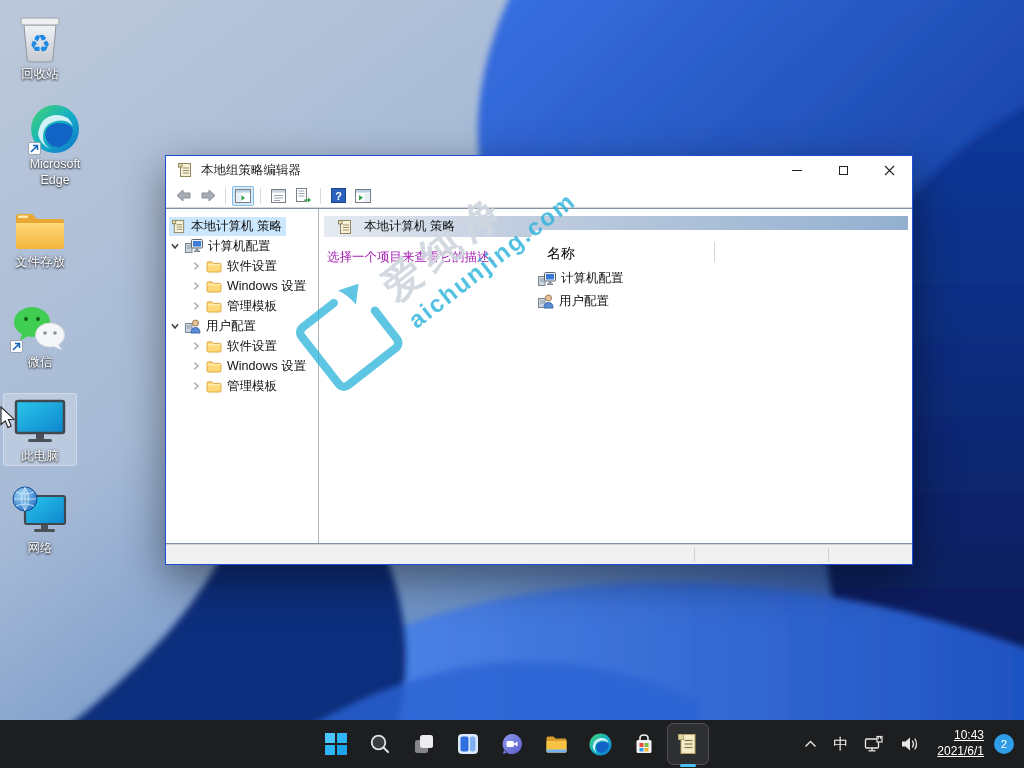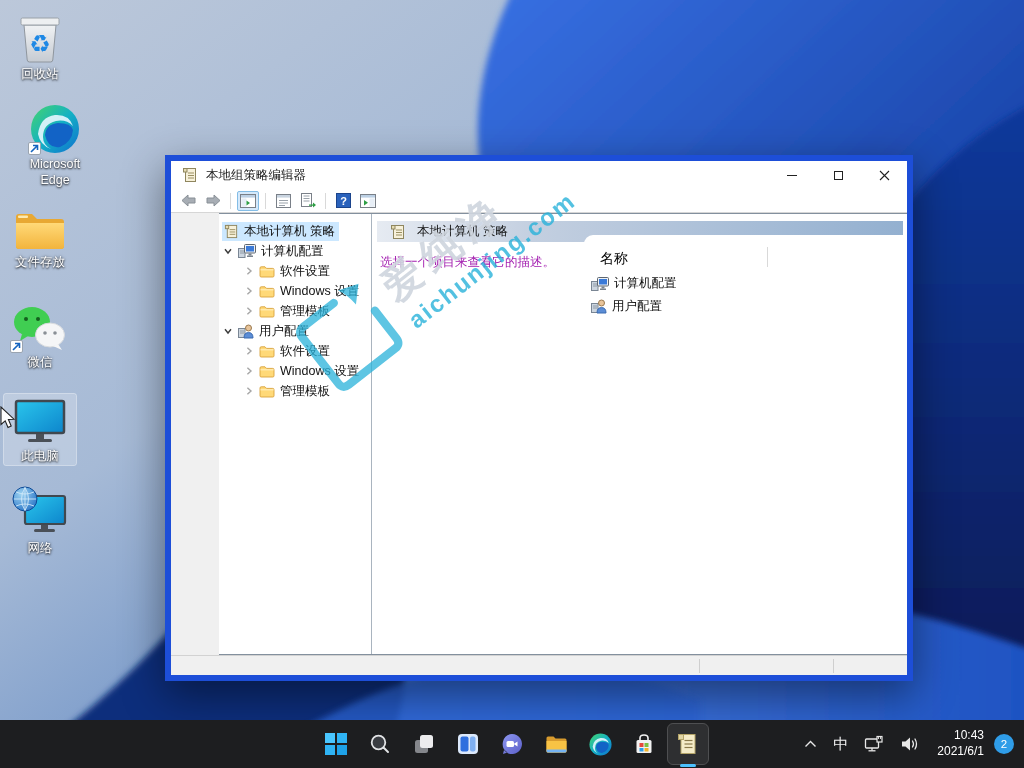--- a/index.html
+++ b/index.html
@@ -13,39 +13,39 @@
   .dicon { position:absolute; width:72px; display:flex; flex-direction:column; align-items:center; gap:3px; z-index:5; cursor:default; }
   .dicon .ic { height:52px; display:flex; align-items:flex-end; justify-content:center; position:relative; }
   .dicon .lbl { color:#fff; font-size:12.5px; text-align:center; line-height:1.25; text-shadow:0 1px 2px rgba(0,0,0,.85), 0 0 3px rgba(0,0,0,.5); }
   .dicon.selected { background:rgba(255,255,255,.22); outline:1px solid rgba(255,255,255,.45); border-radius:2px; }
   .shortcut-arrow { position:absolute; left:-2px; bottom:-1px; width:13px; height:13px; background:#fff; border:1px solid #9aa4b0; border-radius:2px; display:flex; align-items:center; justify-content:center; }
 
   
   .cursor { position:absolute; left:0px; top:406px; z-index:200; }
 
   
-  .window { position:absolute; left:165px; top:155px; width:748px; height:526px; background:#f0f0f0;
-            border:6px solid #1d4ed8; box-shadow:0 14px 40px rgba(0,0,0,.45); z-index:10; display:flex; flex-direction:column; }
+  .window { position:absolute; left:165px; top:155px; width:748px; height:410px; background:#f0f0f0;
+            border:1px solid #1d4ed8; box-shadow:0 14px 40px rgba(0,0,0,.45); z-index:10; display:flex; flex-direction:column; }
   .titlebar { height:28px; background:#fff; display:flex; align-items:center; padding-left:11px; flex:0 0 auto; }
   .titlebar .t-icon { margin-right:8px; display:flex; }
   .titlebar .t-text { font-size:12.5px; color:#1a1a1a; }
   .t-controls { margin-left:auto; display:flex; height:100%; }
   .t-btn { width:46px; height:100%; display:flex; align-items:center; justify-content:center; }
   .glyph-min { width:10px; height:1px; background:#222; }
   .glyph-max { width:9px; height:9px; border:1px solid #222; }
 
   .menubar { height:25px; background:#fff; display:flex; align-items:center; padding-left:2px; font-size:12.5px; color:#1a1a1a; flex:0 0 auto; }
   .menubar .mitem { padding:3px 10px; }
 
   .toolbar { height:24px; background:#fff; border-bottom:1px solid #d6d6d6; display:flex; align-items:center; padding-left:6px; gap:3px; flex:0 0 auto; }
   .tb-btn { width:22px; height:20px; display:flex; align-items:center; justify-content:center; border-radius:2px; }
   .tb-btn.toggled { background:#d5e9fb; border:1px solid #84bde6; }
   .tb-sep { width:1px; height:16px; background:#d9d9d9; margin:0 3px; }
 
-  .main { flex:1 1 auto; display:flex; border:1px solid #83909e; border-left:none; border-right:none; background:#fff; min-height:0;margin-left:48px; }
+  .main { flex:1 1 auto; display:flex; border:1px solid #83909e; border-left:none; border-right:none; background:#fff; min-height:0; }
   .tree { width:153px; background:#fff; border-right:1px solid #a9b4bf; padding-top:7px; overflow:hidden; flex:0 0 auto; }
   .trow { height:20px; display:flex; align-items:center; font-size:12.5px; color:#111; }
   .exp { width:16px; display:flex; align-items:center; justify-content:center; flex:0 0 auto; }
   .hl { display:flex; align-items:center; gap:5px; padding:1px 4px 1px 2px; white-space:nowrap; }
   .hl.selected { background:#cce8ff; }
 
   .rightpane { flex:1 1 auto; position:relative; background:#fff; min-width:0; }
   .band { position:absolute; left:5px; right:4px; top:7px; height:21px; z-index:1;
           background:linear-gradient(90deg,#e6ebf2 0%,#c3cfe0 30%,#93b0d0 100%);
           display:flex; align-items:center; gap:11px; padding-left:13px; font-size:12.5px; color:#111; }
@@ -73,21 +73,21 @@
 
   
   .taskbar { position:absolute; left:0; bottom:0; width:1024px; height:48px; background:#1d1e20; z-index:90; display:flex; align-items:center; }
   .tb-center { position:absolute; left:50%; transform:translateX(-50%); display:flex; align-items:center; gap:4px; height:100%; }
   .tbtn { width:40px; height:40px; border:none; background:transparent; border-radius:5px; display:flex; align-items:center; justify-content:center; position:relative; }
   .tbtn.active { background:rgba(255,255,255,.08); outline:1px solid rgba(255,255,255,.22); }
   .tbtn.active::after { content:""; position:absolute; bottom:-3px; left:50%; transform:translateX(-50%); width:16px; height:3px; border-radius:2px; background:#4cc2ff; }
   .tray { position:absolute; right:6px; height:100%; display:flex; align-items:center; gap:2px; }
   .tray-btn { height:40px; display:flex; align-items:center; justify-content:center; padding:0 7px; border-radius:5px; color:#eee; }
   .ime { font-size:15px; color:#f2f2f2; }
-  .clock { text-align:right; color:#fff; font-size:12px; line-height:1.3; padding:0 4px 0 8px; }
+  .clock { text-align:right; color:#fff; font-size:12px; line-height:1.3; padding:0 4px 0 8px;text-decoration:underline; }
   .badge { width:20px; height:20px; border-radius:50%; background:#2f9de8; color:#fff; font-size:11.5px; display:flex; align-items:center; justify-content:center; margin:0 4px 0 4px; }
 </style>
 </head>
 <body>
 
 <div class="wallpaper">
   <svg width="1024" height="768" viewBox="0 0 1024 768" preserveAspectRatio="none">
     <defs>
       <linearGradient id="bg" x1="0" y1="0" x2="1" y2="1">
         <stop offset="0" stop-color="#bcc8da"></stop>

